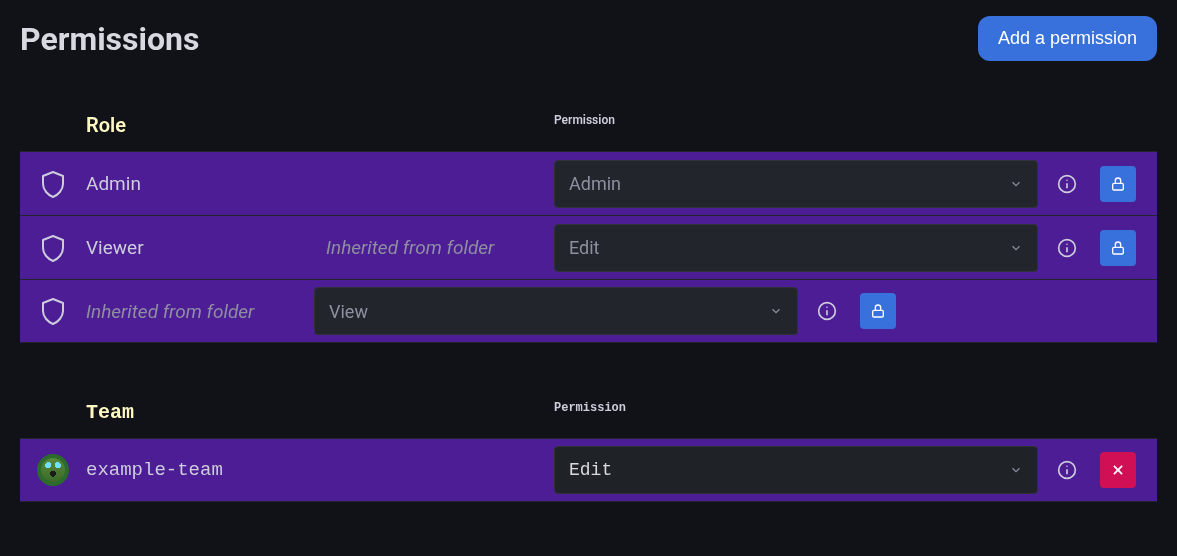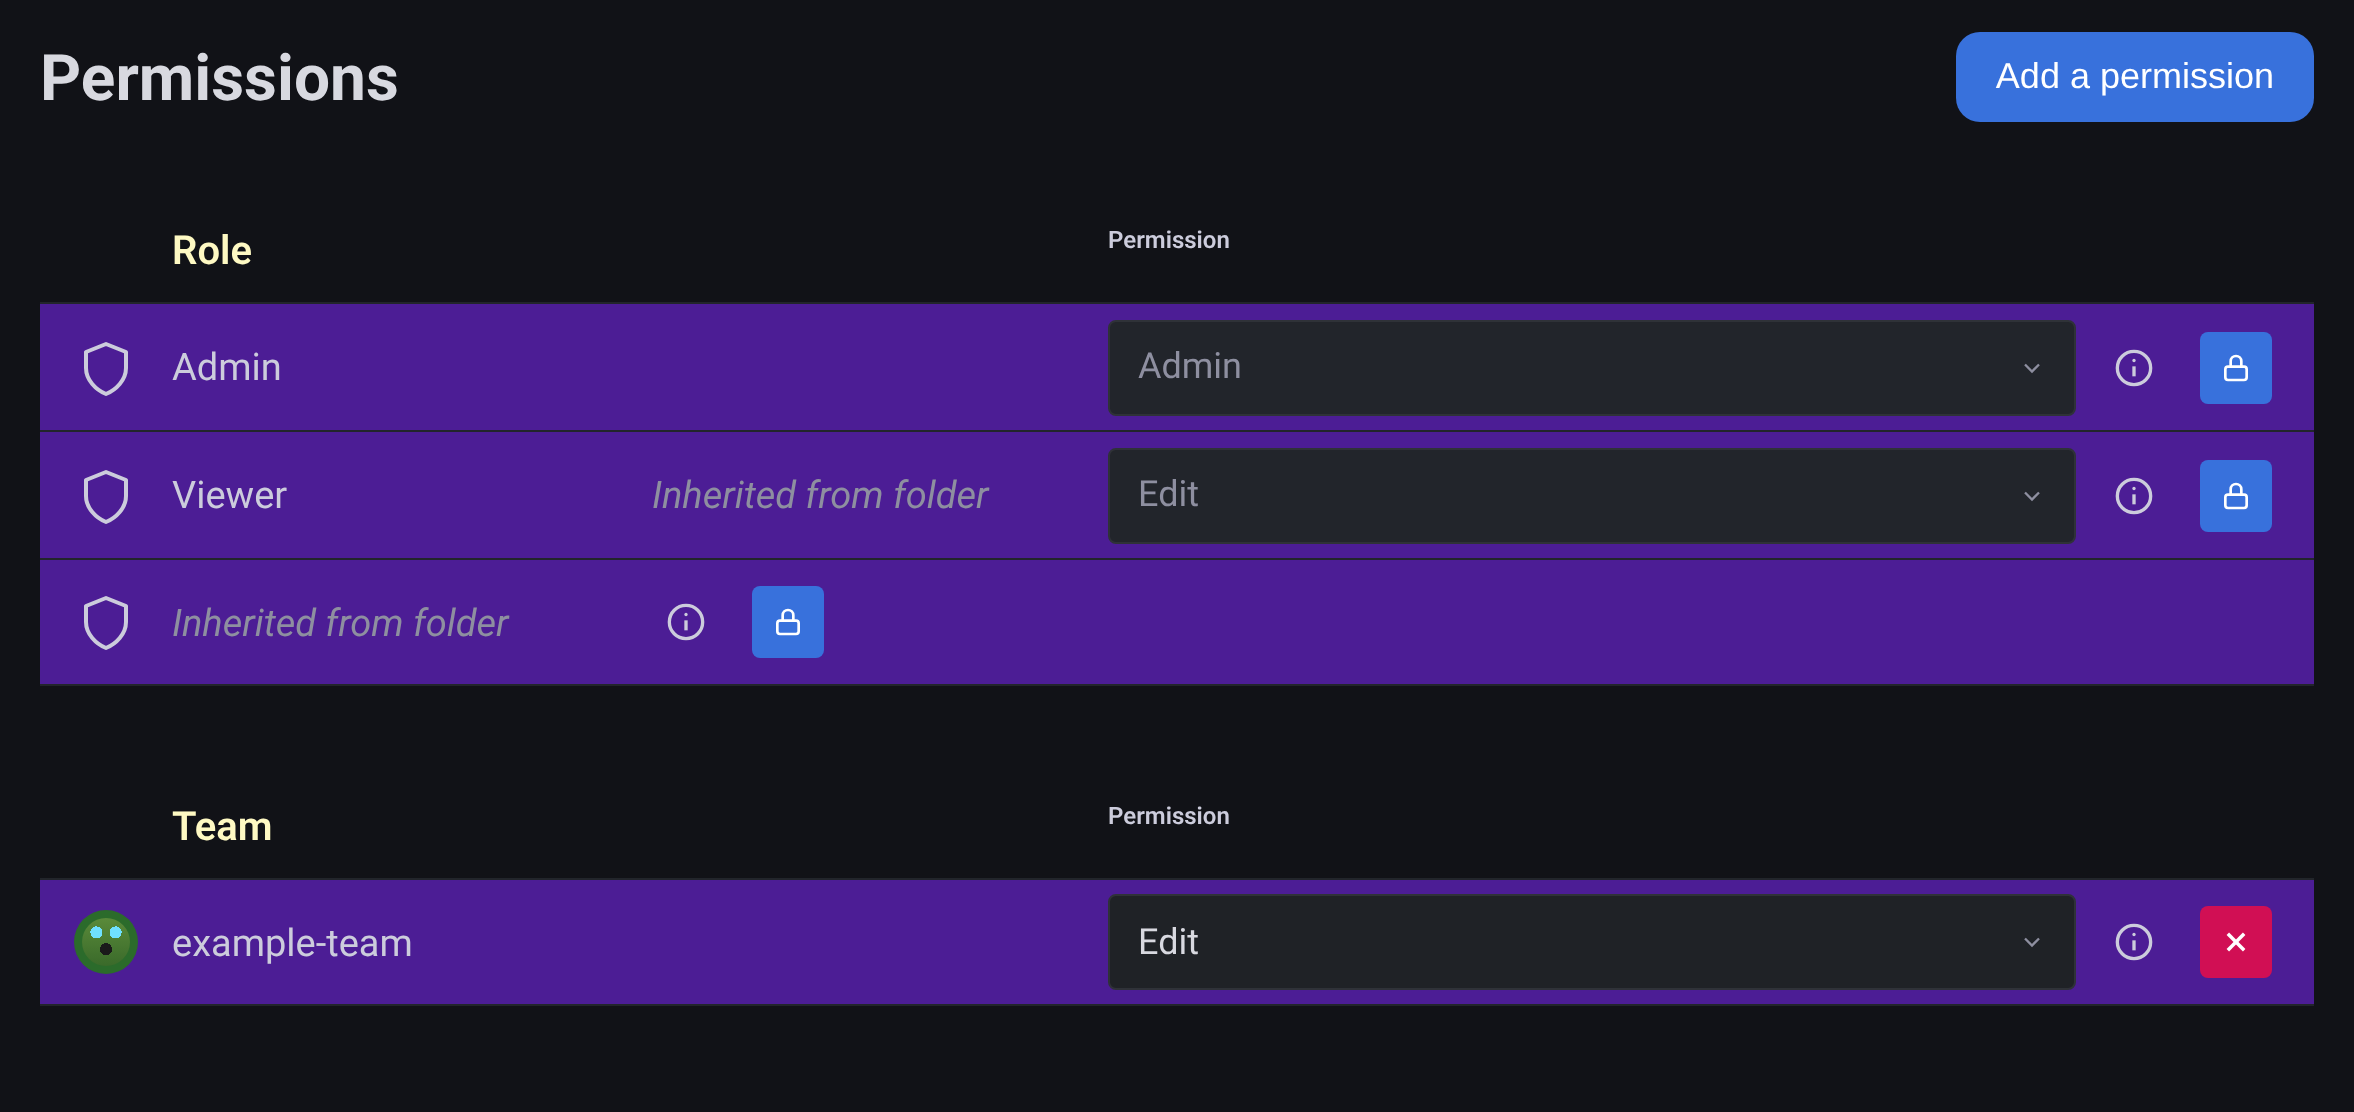--- a/index.html
+++ b/index.html
@@ -32,21 +32,21 @@
     border: none;
     border-radius: 12px;
     padding: 12px 20px;
     font-size: 18px;
     font-weight: 500;
     cursor: pointer;
   }
   .section {
     margin-bottom: 58px;
   }
-  .section:last-child { margin-bottom: 0; }
+  .section:last-child { margin-bottom: 0; font-family: Liberation Mono, monospace; }
   .col-headers {
     display: flex;
     padding: 0 0 14px 0;
   }
   .col-left {
     width: 534px;
     padding-left: 66px;
     font-size: 20px;
     font-weight: 600;
     color: #fef9c3;
@@ -229,20 +229,28 @@
       </div>
     </div>
 
     <div class="row">
       <div class="icon-cell">
         <svg class="shield-icon" viewBox="0 0 24 28" fill="none" stroke="#ccccdc" stroke-width="2" stroke-linejoin="round">
             <path d="M12 2 L22 6 V14 C22 20 17 25 12 27 C7 25 2 20 2 14 V6 Z"></path>
           </svg>
       </div>
       <div class="inherit-cell">Inherited from folder</div>
+      <div class="select-cell">
+        <div class="select">
+          <span>View</span>
+          <svg class="chevron-icon" viewBox="0 0 24 24" fill="none" stroke="currentColor" stroke-width="2">
+              <polyline points="6 9 12 15 18 9"></polyline>
+            </svg>
+        </div>
+      </div>
       <div class="info-cell">
         <svg class="info-icon" viewBox="0 0 24 24" fill="none" stroke="currentColor" stroke-width="2">
             <circle cx="12" cy="12" r="10"></circle>
             <line x1="12" y1="11" x2="12" y2="17"></line>
             <circle cx="12" cy="7.5" r="1" fill="currentColor" stroke="none"></circle>
           </svg>
       </div>
       <div class="action-cell">
         <div class="lock-btn">
           <svg class="lock-icon" viewBox="0 0 24 24" fill="none" stroke="currentColor" stroke-width="2">

